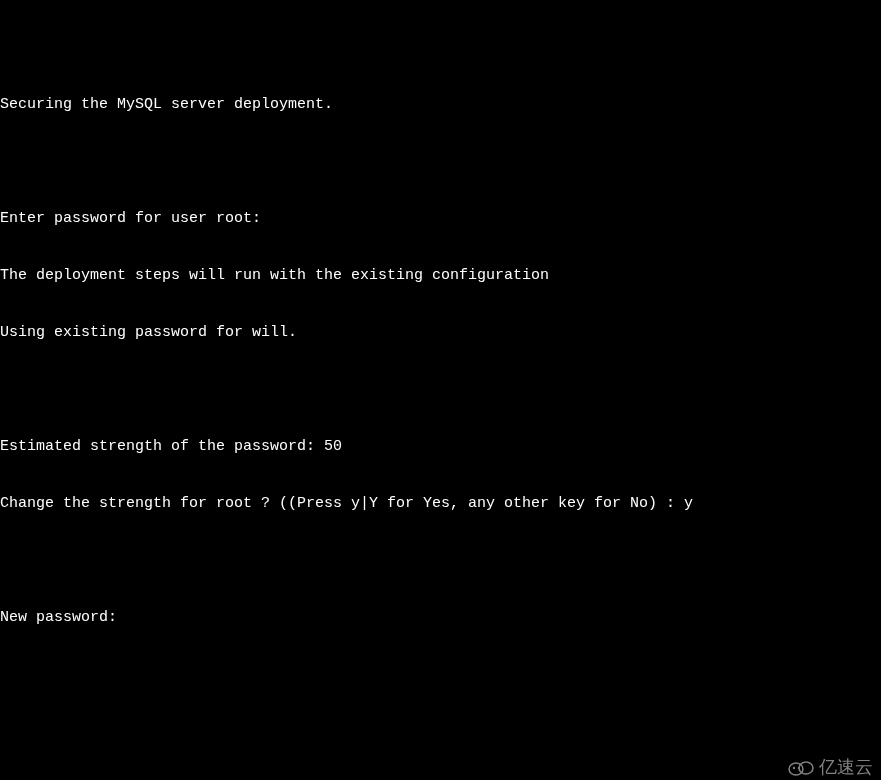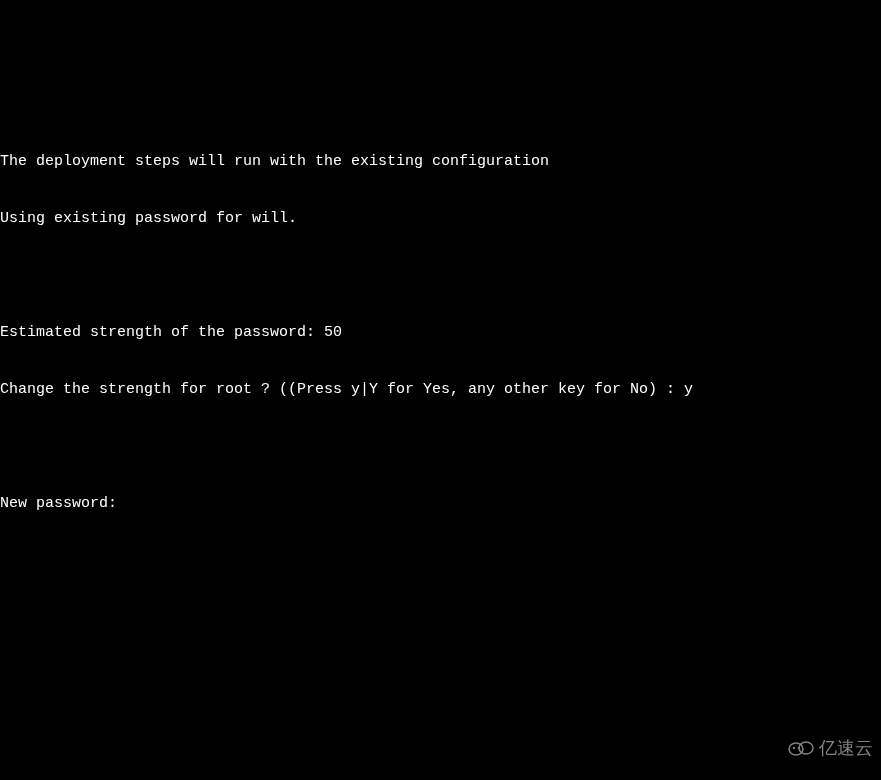--- a/index.html
+++ b/index.html
@@ -22,41 +22,43 @@
     .terminal {
       white-space: pre;
       padding: 0;
     }
     .line {
       display: block;
       min-height: 19px;
     }
     .watermark {
       position: absolute;
-      bottom: 22px;
+      bottom: 3px;
       right: 8px;
       color: #999999;
       font-size: 18px;
       font-family: "Microsoft YaHei", sans-serif;
       opacity: 0.85;
       display: flex;
-      align-items: flex-start;
+      align-items: flex-end;
       gap: 4px;
     }
     .watermark-icon {
       display: inline-flex;
       align-items: center;
     }
   </style>
 </head>
 <body>
 
 <div class="terminal">
   <span class="line"></span>
+  <span class="line">Securing the MySQL server deployment.</span>
   <span class="line"></span>
+  <span class="line">Enter password for user root:</span>
   <span class="line">The deployment steps will run with the existing configuration</span>
   <span class="line">Using existing password for will.</span>
   <span class="line"></span>
   <span class="line">Estimated strength of the password: 50</span>
   <span class="line">Change the strength for root ? ((Press y|Y for Yes, any other key for No) : y</span>
   <span class="line"></span>
   <span class="line">New password:</span>
   
   
   

